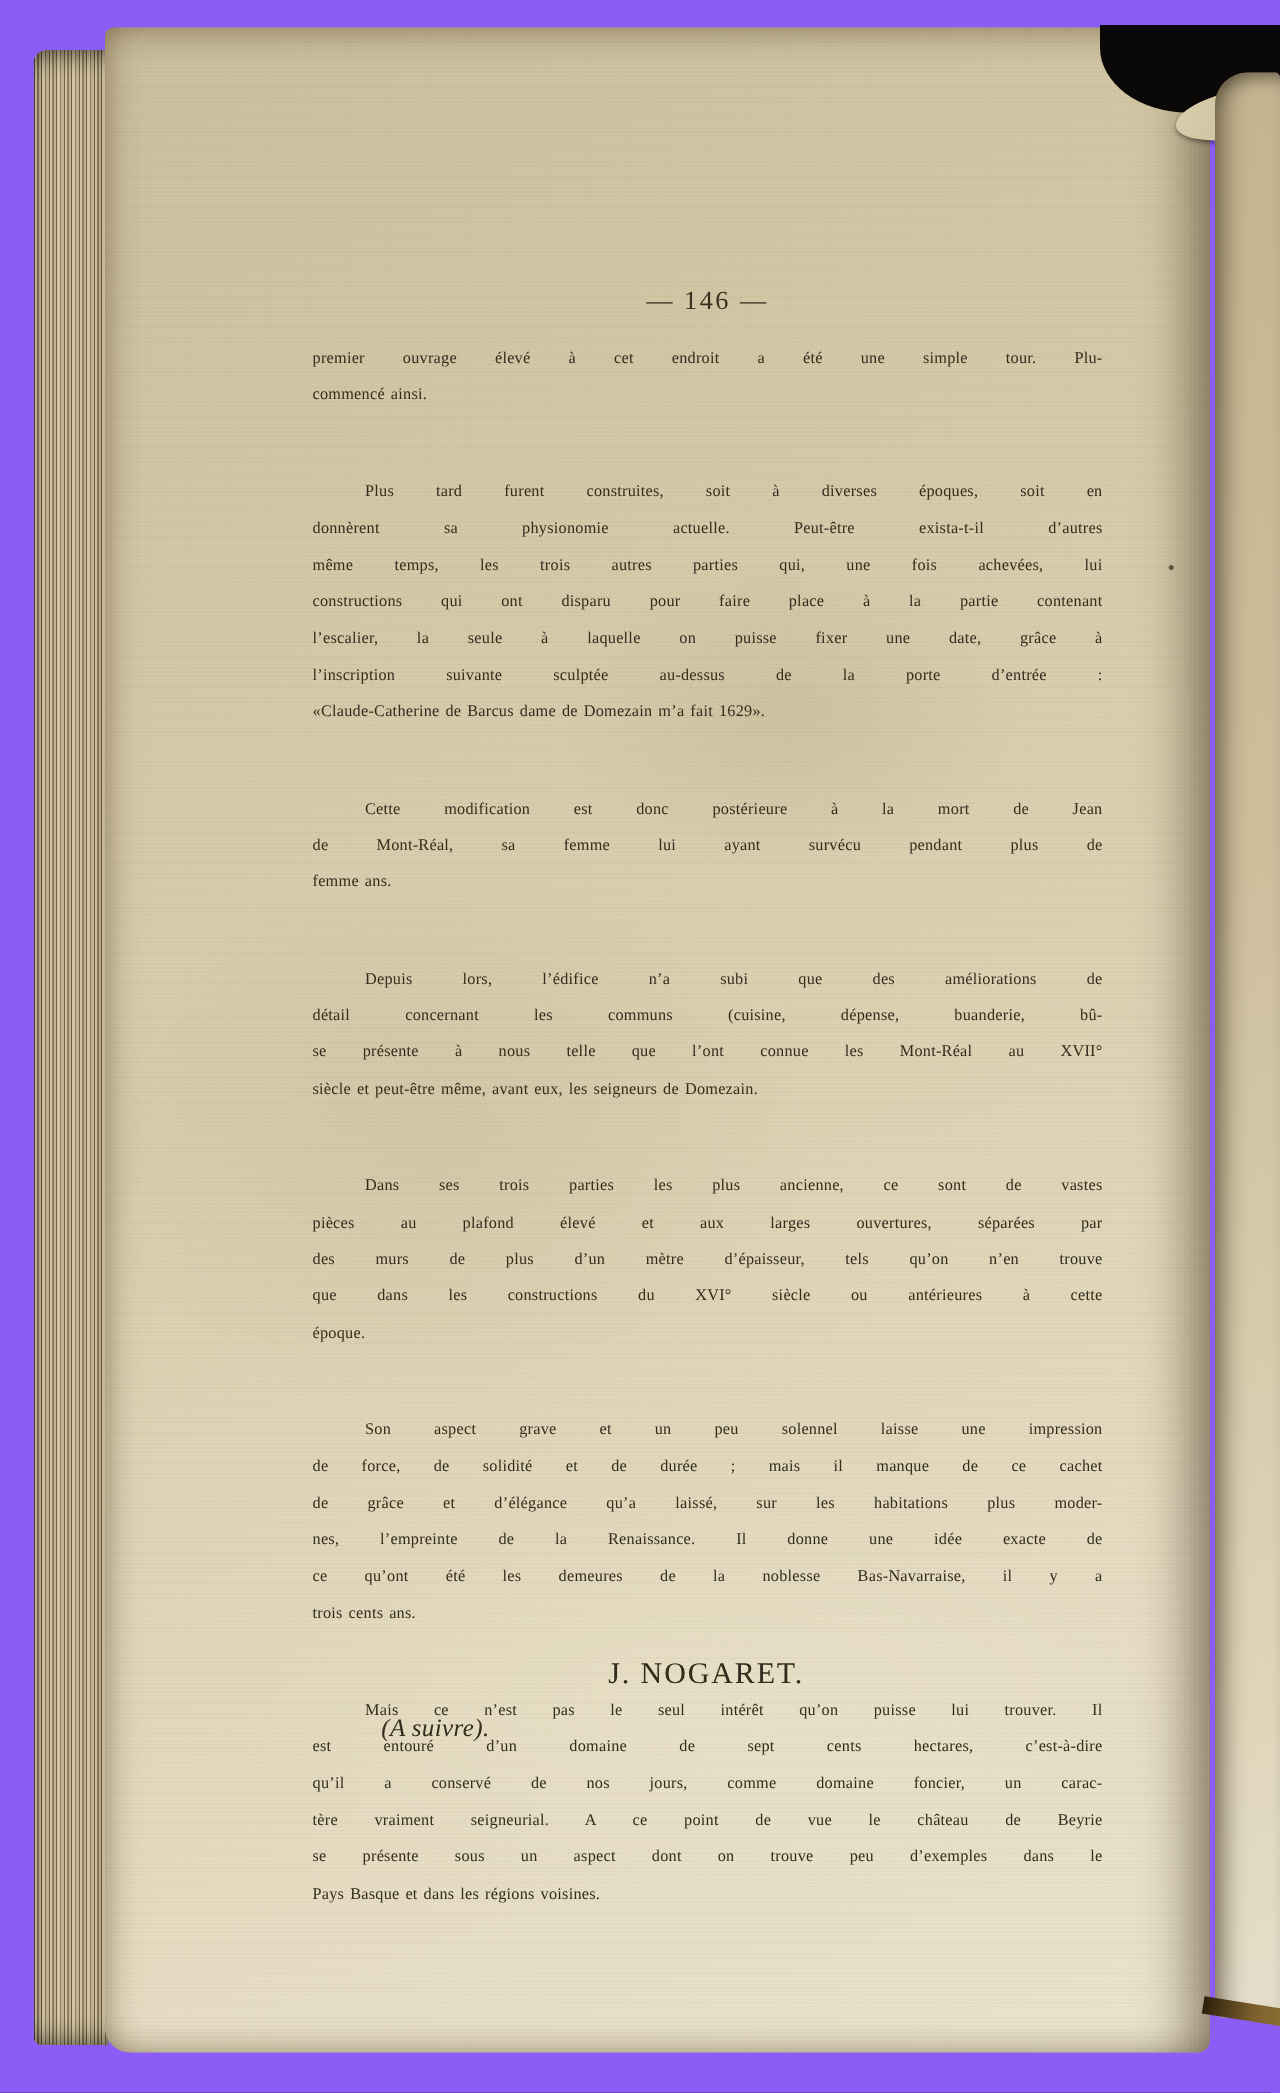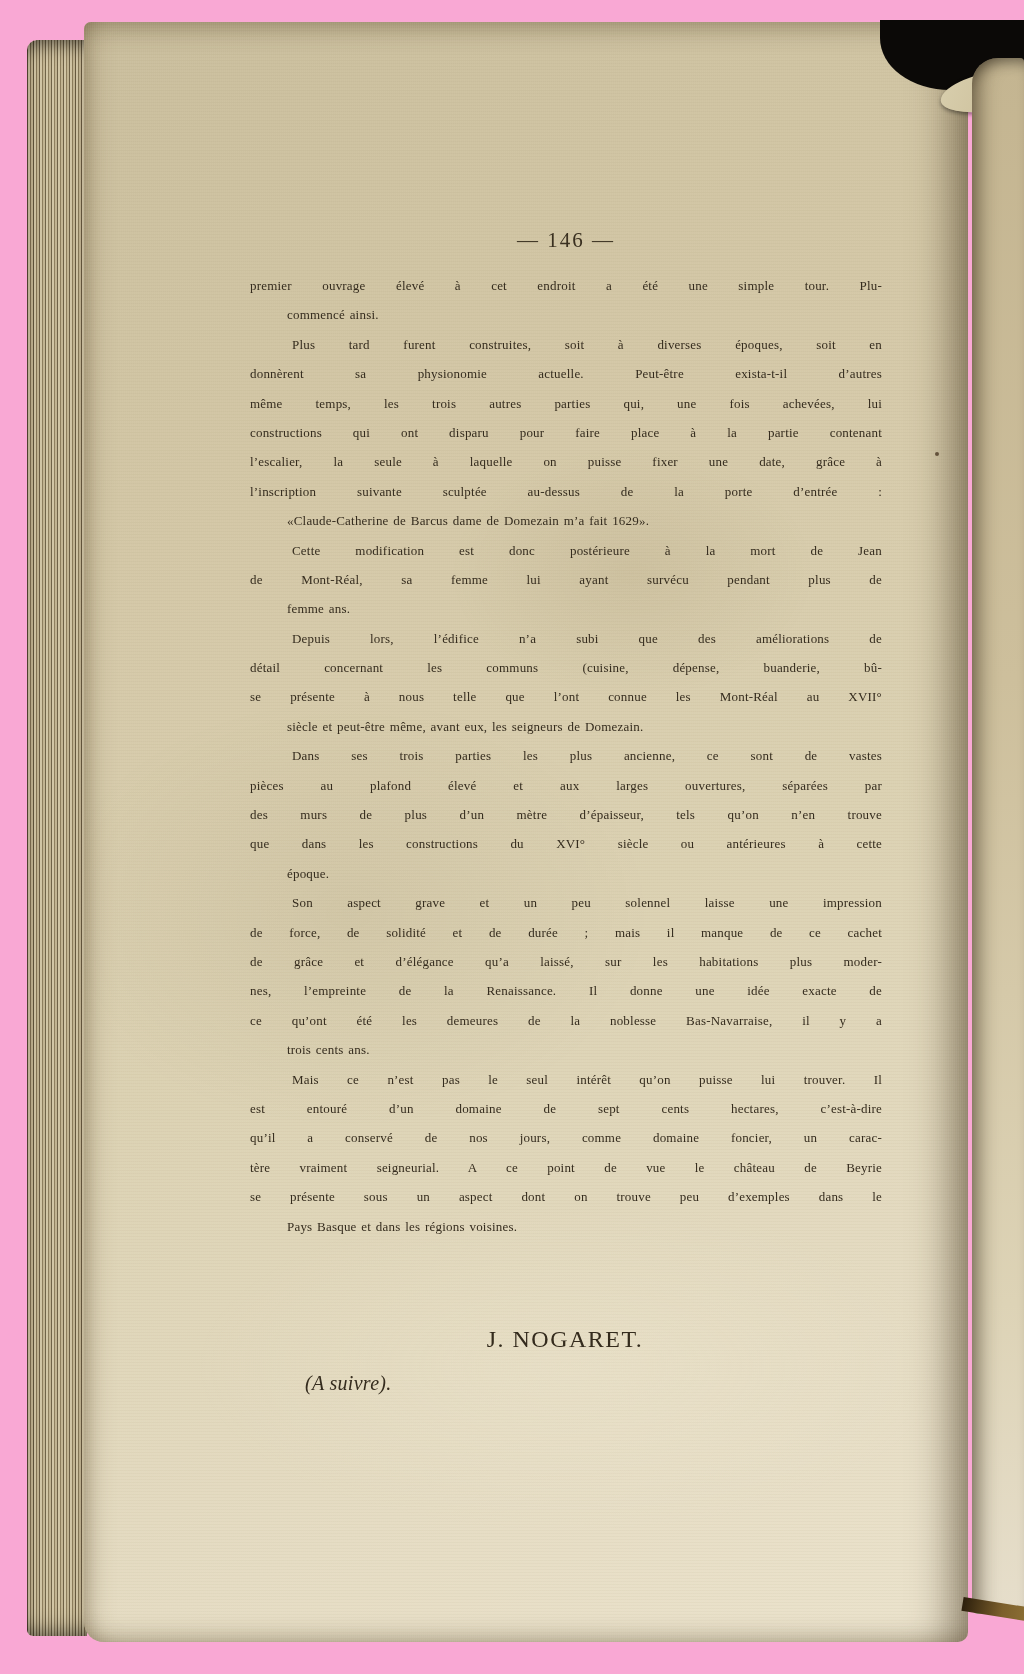--- a/index.html
+++ b/index.html
@@ -1,21 +1,21 @@
 <!DOCTYPE html>
 <html><head>
 <meta charset="utf-8">
 <style>
   html,body{margin:0;padding:0;}
   body{
     width:1024px;height:1674px;overflow:hidden;
     background:#0b0907;
     font-family:"Liberation Serif","DejaVu Serif",serif;
   }
-  .scene{position:relative;width:1024px;height:1674px;background:#f9a8d4;overflow:hidden;}
+  .scene{position:relative;width:1024px;height:1674px;background:#8b5cf6;overflow:hidden;}
 
   
   .fore-edge{
     position:absolute;left:27px;top:40px;width:60px;height:1596px;
     background:
       repeating-linear-gradient(90deg,
         rgba(60,48,30,.55) 0 1px, rgba(214,202,170,.9) 1px 3px,
         rgba(122,106,76,.6) 3px 4px, rgba(196,182,148,.9) 4px 6px),
       linear-gradient(90deg,#77684c 0%,#b2a37d 30%,#a99a74 70%,#8d7e5d 100%);
     border-radius:10px 0 0 6px;
@@ -70,22 +70,22 @@
   .page-number{
     position:absolute;left:166px;top:206px;width:632px;
     text-align:center;font-size:21px;color:#3a3020;letter-spacing:2px;
   }
   .paragraphs{position:absolute;left:166px;top:249px;width:632px;color:#352c1e;}
   .line{
     font-size:13px;line-height:29.4px;
     text-align:justify;text-align-last:justify;
     letter-spacing:.2px;word-spacing:.1em;white-space:normal;overflow:hidden;height:29.4px;
   }
-  .line.indent{text-indent:42px;}
-  .line.last{text-align-last:left;margin-left:37px;}
+  .line.indent{text-indent:42px;margin-top:48px;}
+  .line.last{text-align-last:left;}
   .signature{
     position:absolute;left:166px;top:1304px;width:632px;
     text-align:center;font-size:24px;letter-spacing:1.5px;color:#342b1d;padding-right:2px;box-sizing:border-box;
   }
   .continuation{
     position:absolute;left:166px;top:1350px;width:632px;
     font-style:italic;font-size:20px;color:#352c1e;padding-left:55px;box-sizing:border-box;
     letter-spacing:.3px;
   }
   .ink-speck{

